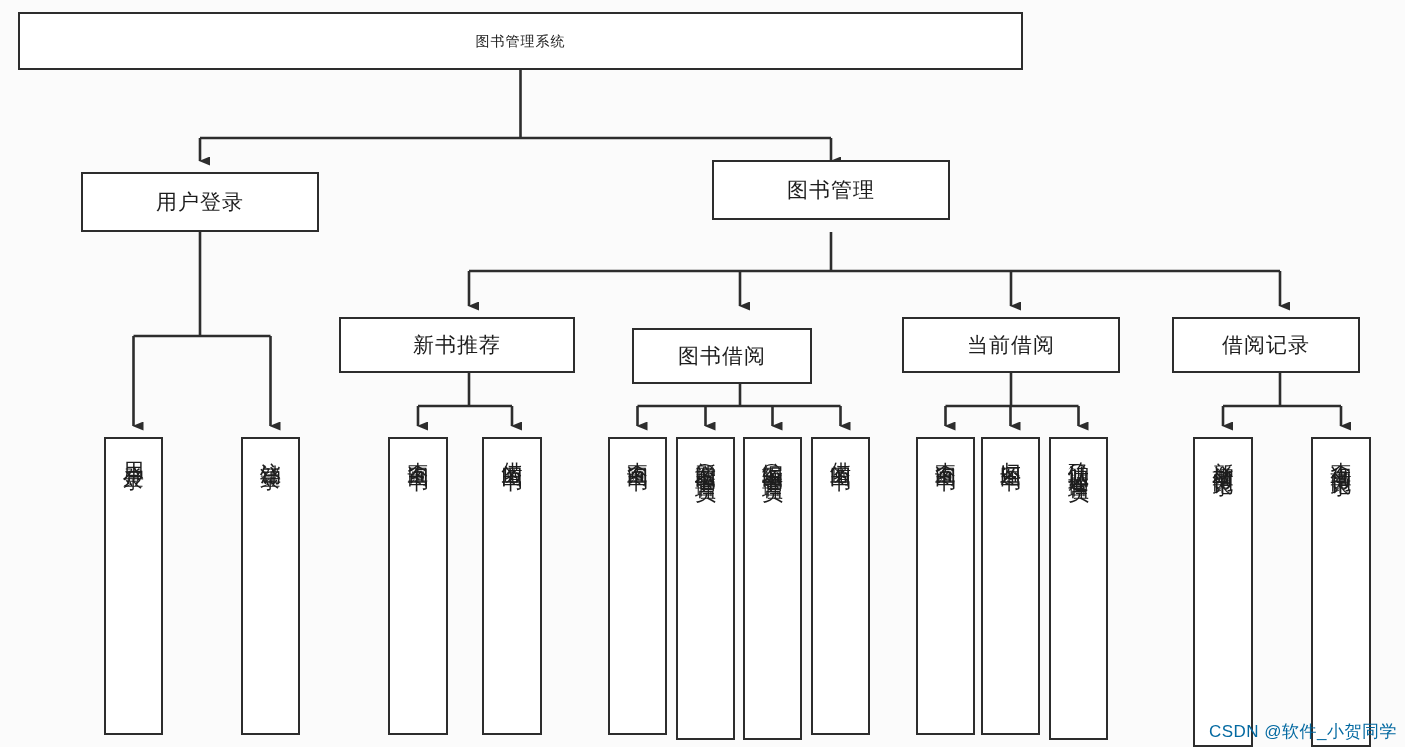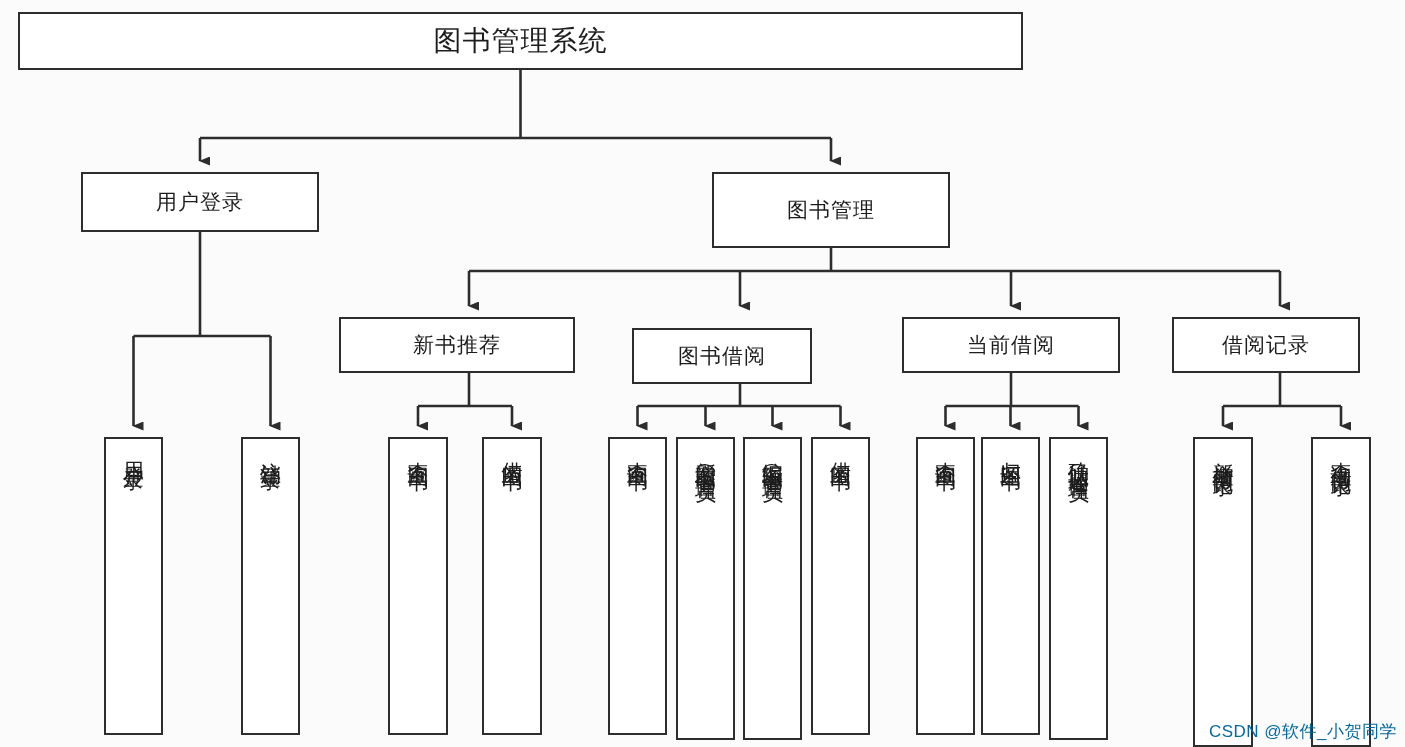--- a/index.html
+++ b/index.html
@@ -34,21 +34,21 @@
     justify-content: center;
     color: #1d1d1d;
     z-index: 2;
   }
   .node.h {
     font-size: 21px;
     letter-spacing: 1px;
     line-height: 1.2;
   }
   .node.root {
-    font-size: 28px;
+    font-size: 14px;
   }
   .node.v {
     align-items: flex-start;
     justify-content: center;
     padding-top: 6px;
   }
   .node.v .vlabel {
     writing-mode: vertical-rl;
     text-orientation: upright;
     font-size: 21px;
@@ -118,21 +118,21 @@
   </svg>
 
   <div class="node root h" style="left: 18px; top: 12px; width: 1005px; height: 58px;">
     <span>图书管理系统</span>
   </div>
 
   <div id="level1-layer">
       <div class="node h" style="left: 81px; top: 172px; width: 238px; height: 60px;">
         <span>用户登录</span>
       </div>
-      <div class="node h" style="left: 712px; top: 172px; width: 238px; height: 76px;">
+      <div class="node h" style="left: 712px; top: 160px; width: 238px; height: 60px;">
         <span>图书管理</span>
       </div>
     </div>
   <div id="level2-layer">
       <div class="node h" style="left: 339px; top: 317px; width: 236px; height: 56px;">
         <span>新书推荐</span>
       </div>
       <div class="node h" style="left: 632px; top: 328px; width: 180px; height: 56px;">
         <span>图书借阅</span>
       </div>

